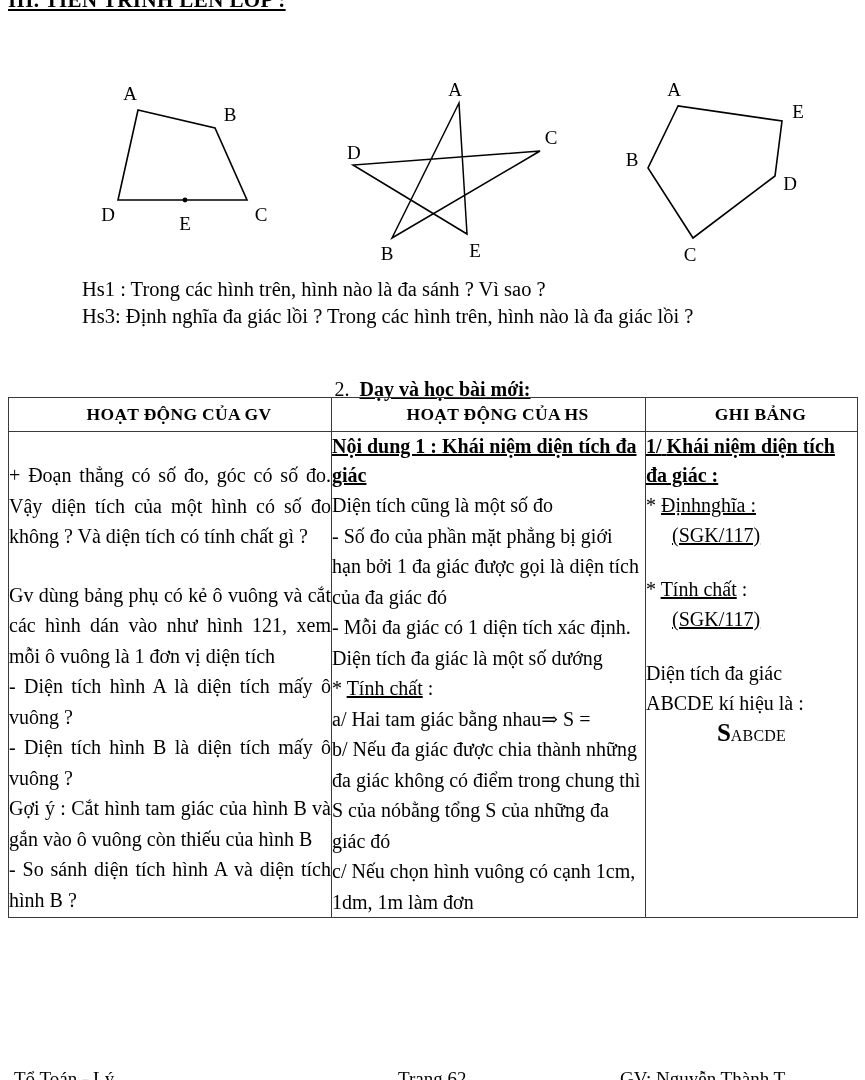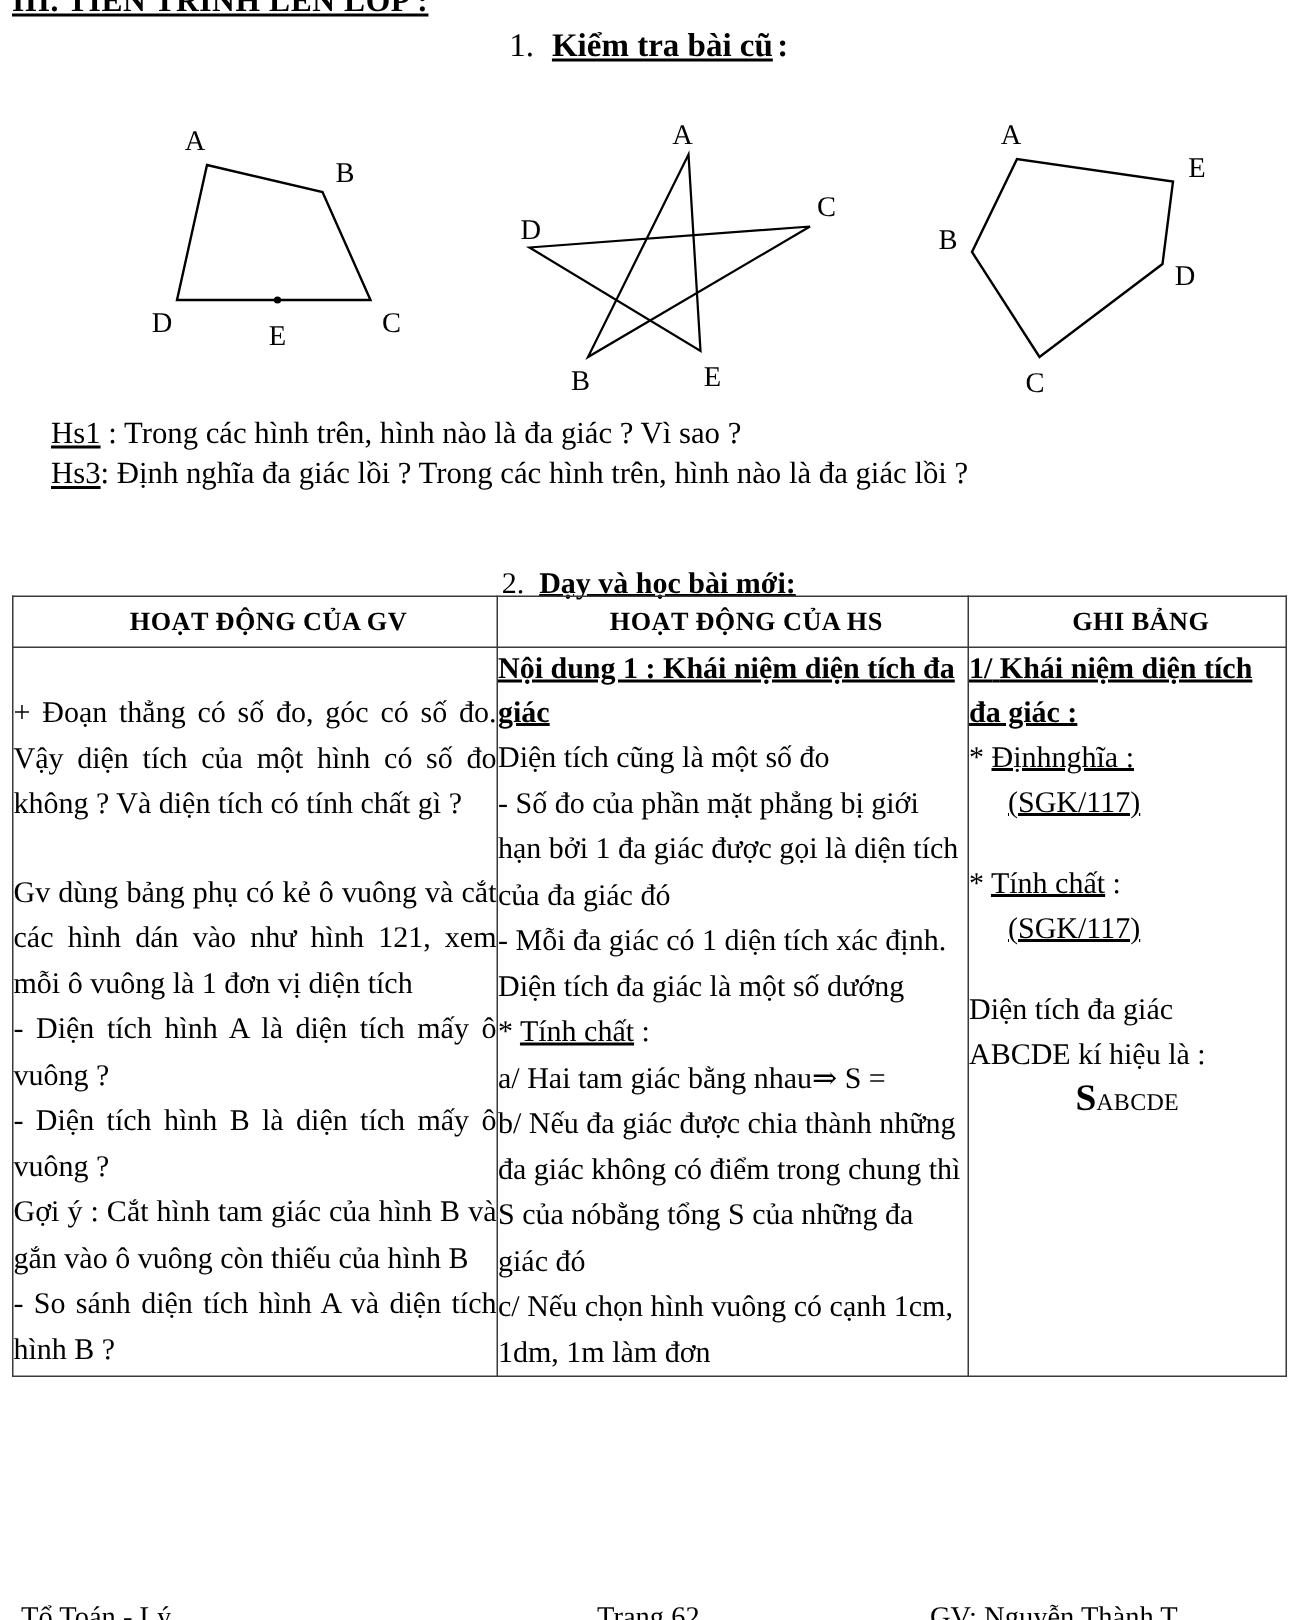--- a/index.html
+++ b/index.html
@@ -93,21 +93,21 @@
     left: 34px;
     top: 276px;
     width: 820px;
   }
   .hs-line {
     font-size: 20.5px;
     line-height: 27px;
     white-space: nowrap;
   }
   .hs-tag {
-    text-decoration: underline;
+    margin-left: 48px;
   }
 
   
   .sec2-row {
     position: absolute;
     left: 0;
     top: 378px;
     width: 865px;
     text-align: center;
     font-size: 20px;
@@ -212,23 +212,20 @@
   .footer .fc { position: absolute; left: 398px; top: 0; white-space: nowrap; }
   .footer .fr { position: absolute; left: 620px; top: 0; white-space: nowrap; }
 </style>
 </head>
 <body>
 
 <div class="page">
 
   <div class="top-heading">III. TIẾN TRÌNH LÊN LỚP :</div>
 
-  <div class="sec1-row">
-    <span class="sec1-num">1.</span><span class="sec1-title">Kiểm tra bài cũ</span><span class="sec1-colon">:</span>
-  </div>
 
 
   <div class="figures">
 
     <div class="fig" id="fig-quad">
       <svg width="220" height="165" viewBox="0 0 220 165">
         <polygon points="53,32 130,50 162,122 33,122" fill="none" stroke="#000" stroke-width="1.6"></polygon>
         <circle cx="100" cy="122" r="2.4" fill="#000"></circle>
         <text class="fig-label" x="45" y="22" text-anchor="middle">A</text>
         <text class="fig-label" x="145" y="43" text-anchor="middle">B</text>
@@ -257,21 +254,21 @@
         <text class="fig-label" x="64" y="18" text-anchor="middle">A</text>
         <text class="fig-label" x="22" y="88" text-anchor="middle">B</text>
         <text class="fig-label" x="80" y="183" text-anchor="middle">C</text>
         <text class="fig-label" x="180" y="112" text-anchor="middle">D</text>
         <text class="fig-label" x="188" y="40" text-anchor="middle">E</text>
       </svg>
     </div>
   </div>
 
   <div class="hs-block">
-    <div class="hs-line"><span class="hs-tag">Hs1</span><span> : Trong các hình trên, hình nào là đa giác ? Vì sao ?</span></div>
+    <div class="hs-line"><span class="hs-tag">Hs1</span><span> : Trong các hình trên, hình nào là đa sánh ? Vì sao ?</span></div>
     <div class="hs-line"><span class="hs-tag">Hs3</span><span>: Định nghĩa đa giác lồi ? Trong các hình trên, hình nào là đa giác lồi ?</span></div>
   </div>
 
   <div class="sec2-row">
     <span>2.</span><span class="sec2-title">Dạy và học bài mới:</span>
   </div>
 
   <table class="main">
     <colgroup>
       <col class="c1">

